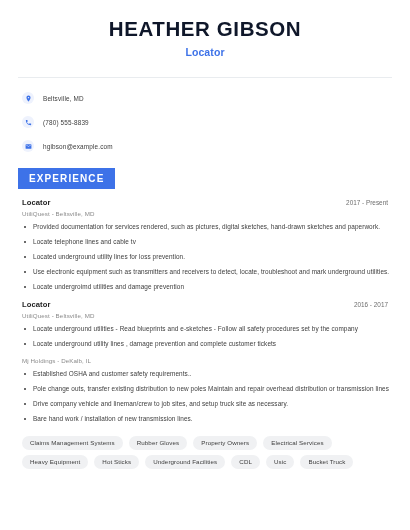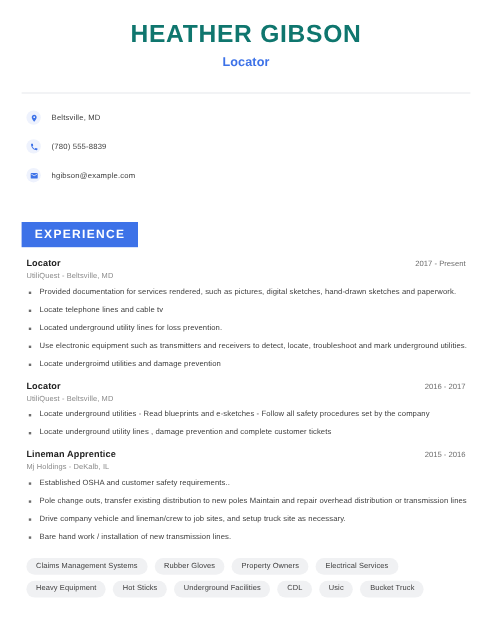--- a/index.html
+++ b/index.html
@@ -28,21 +28,21 @@
   .header {
     padding-top: 16px;
     padding-bottom: 10px;
     text-align: center;
   }
 
   .full-name {
     font-size: 20.5px;
     font-weight: bold;
     letter-spacing: 0.6px;
-    color: #0f766e;
+    color: #0f172a;
     line-height: 1.25;
   }
 
   .job-title {
     margin-top: 4px;
     font-size: 10.5px;
     font-weight: bold;
     color: #3d72e8;
     letter-spacing: 0.1px;
   }
@@ -92,21 +92,20 @@
   }
 
   .section-badge {
     display: inline-block;
     background: #3d72e8;
     color: #ffffff;
     font-size: 10px;
     font-weight: bold;
     letter-spacing: 1.1px;
     padding: 5px 11px 5px 11px;
-    margin-top: 17px;
   }
 
   
   .exp-list {
     margin-top: 9px;
     padding-left: 4px;
   }
 
   .exp-entry { margin-bottom: 8px; }
   .exp-entry:last-child { margin-bottom: 0; }
@@ -254,24 +253,20 @@
           <span class="exp-dates">2016 - 2017</span>
         </div>
         <div class="exp-company">UtiliQuest  -  Beltsville, MD</div>
         <ul class="bullets">
           <li>Locate underground utilities - Read blueprints and e-sketches - Follow all safety procedures set by the company</li>
           <li>Locate underground utility lines , damage prevention and complete customer tickets</li>
         </ul>
       </div>
 
       <div class="exp-entry">
-        <div class="exp-head">
-          <span class="exp-role">Lineman Apprentice</span>
-          <span class="exp-dates">2015 - 2016</span>
-        </div>
         <div class="exp-company">Mj Holdings  -  DeKalb, IL</div>
         <ul class="bullets">
           <li>Established OSHA and customer safety requirements..</li>
           <li>Pole change outs, transfer existing distribution to new poles Maintain and repair overhead distribution or transmission lines</li>
           <li>Drive company vehicle and lineman/crew to job sites, and setup truck site as necessary.</li>
           <li>Bare hand work / installation of new transmission lines.</li>
         </ul>
       </div>
 
     </div>

